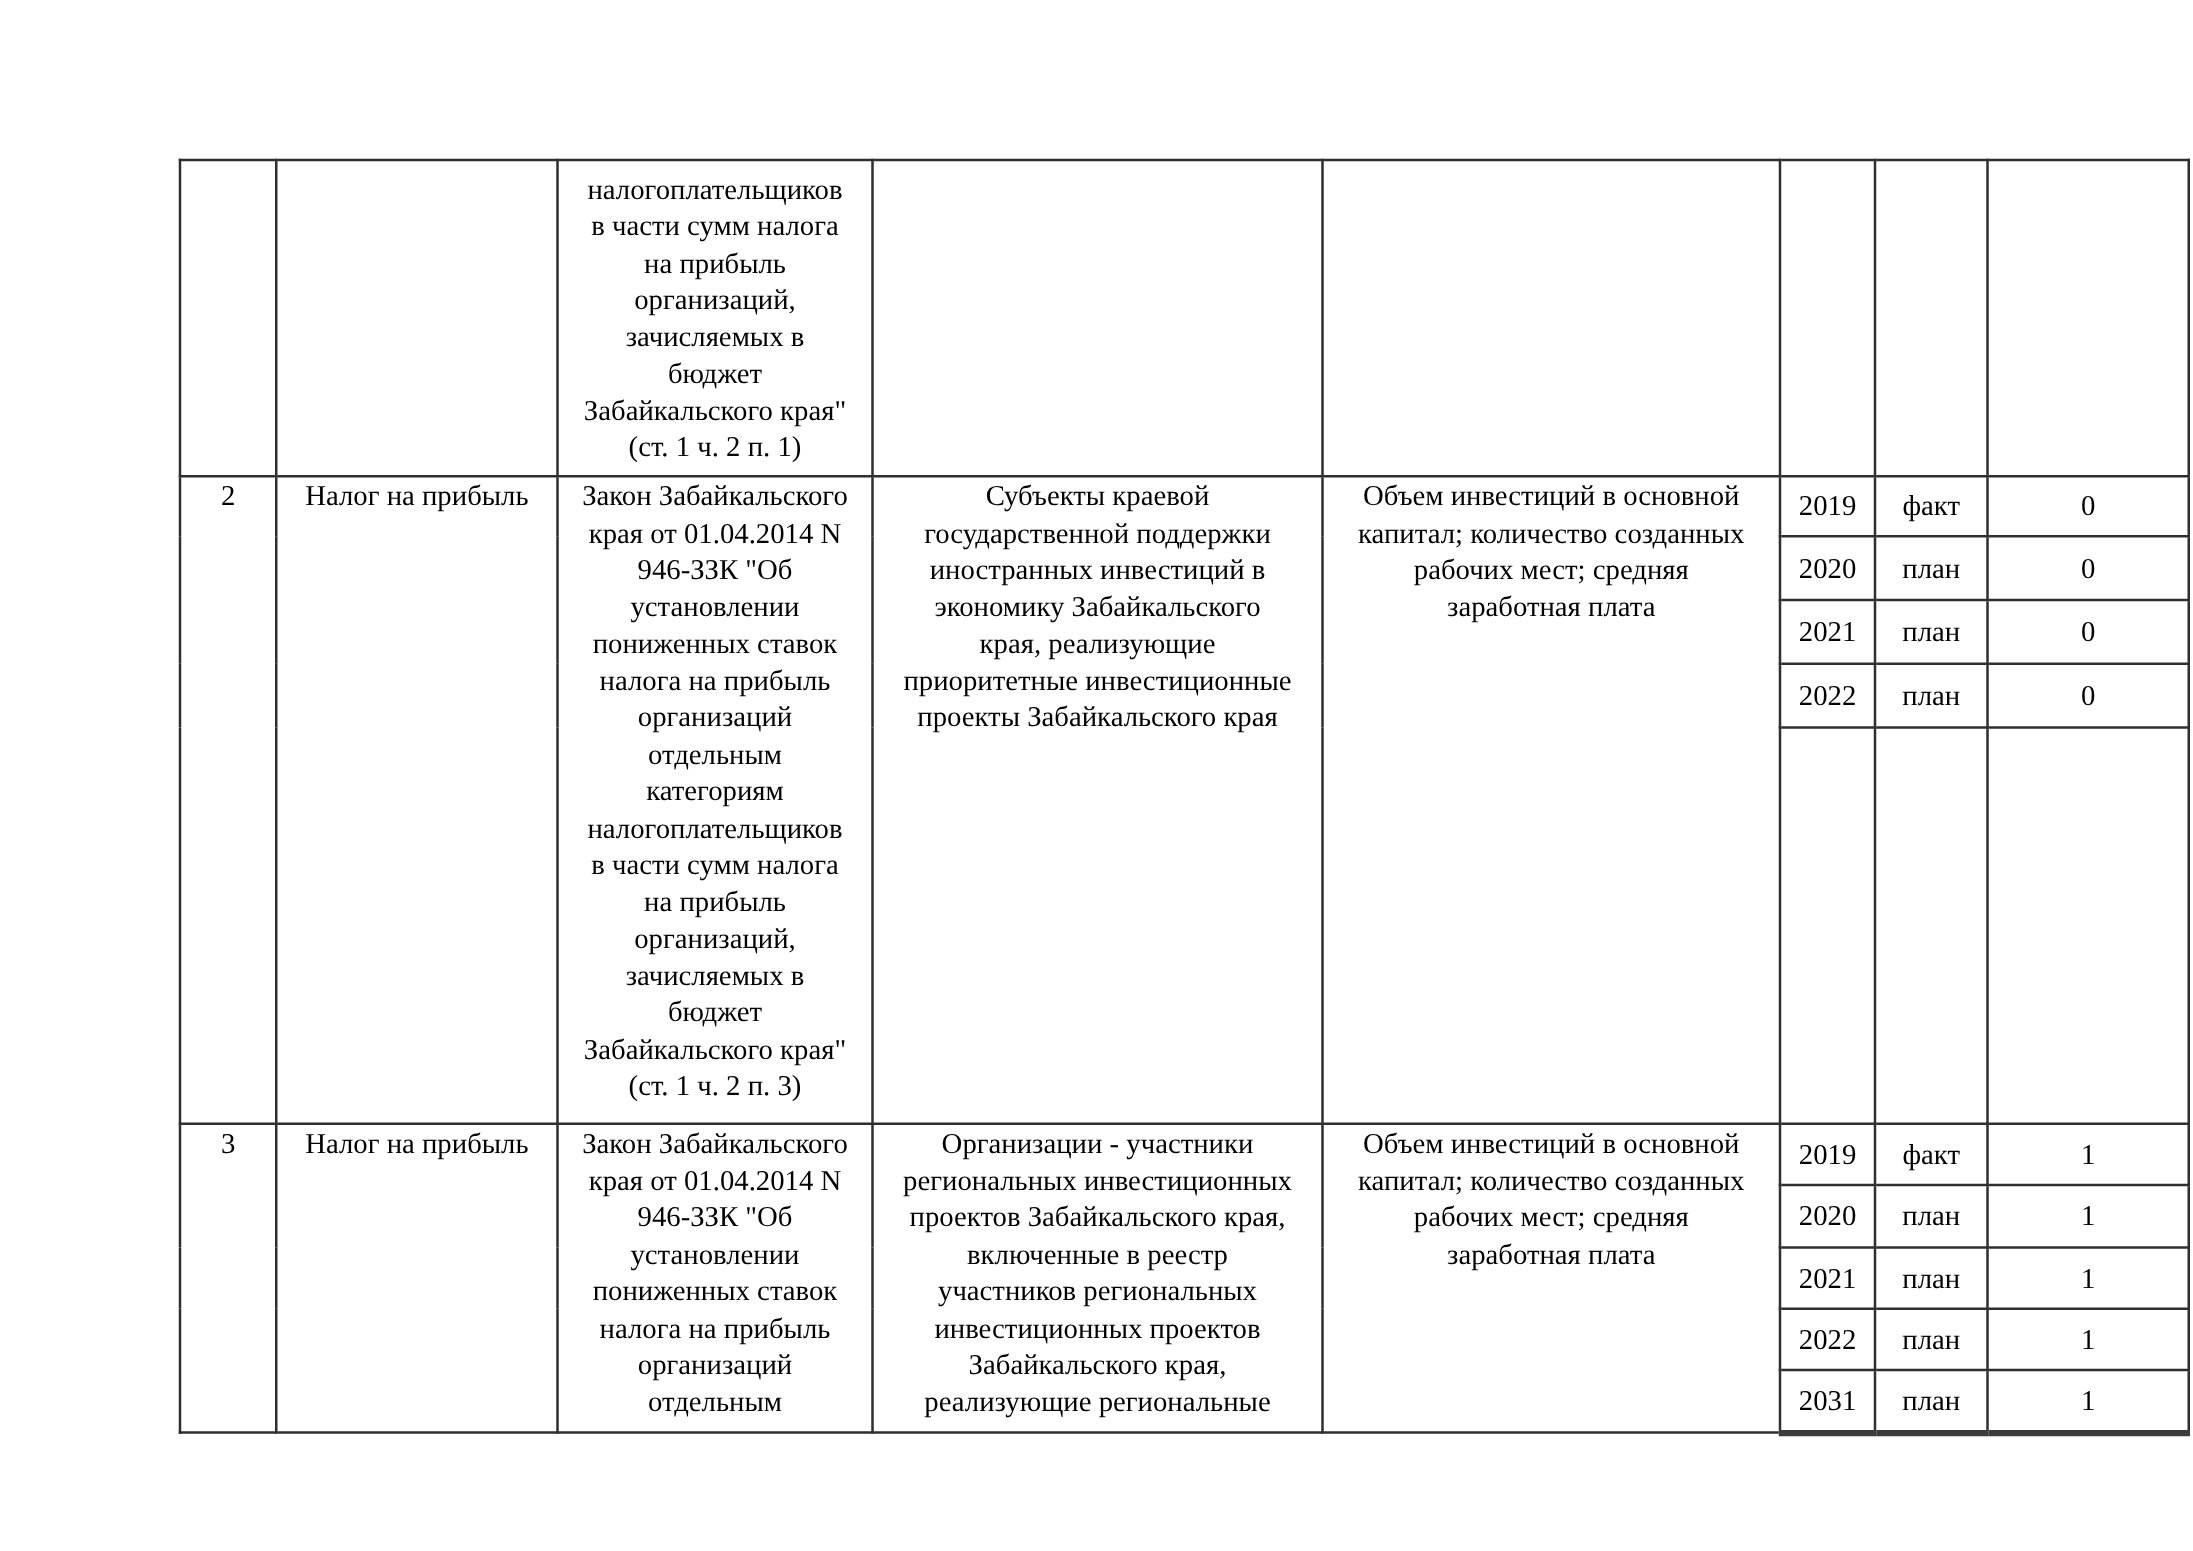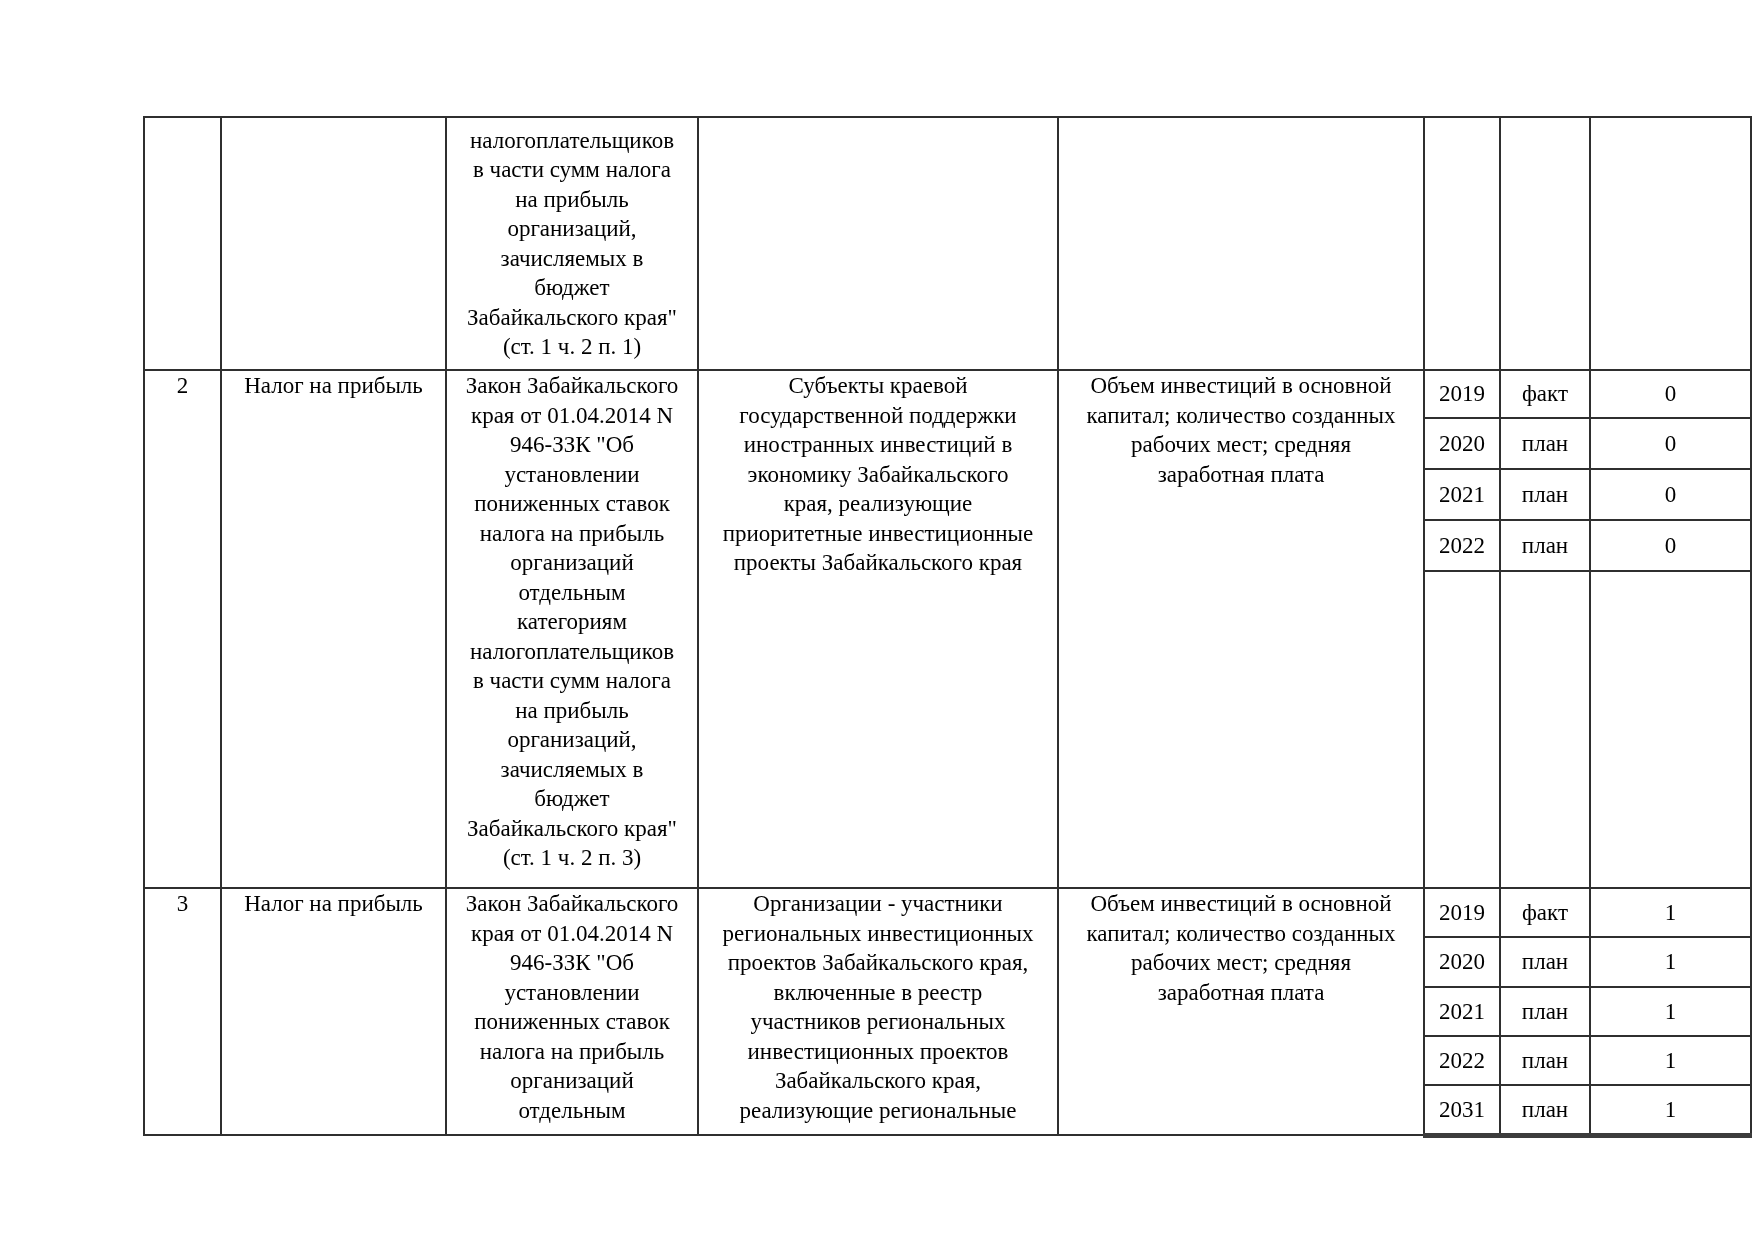--- a/index.html
+++ b/index.html
@@ -12,21 +12,21 @@
     width: 1754px;
     height: 1241px;
     background: #ffffff;
     overflow: hidden;
     font-family: "Liberation Serif", "DejaVu Serif", serif;
     color: #000000;
   }
   table.doc-table {
     position: absolute;
     left: 143px;
-    top: 116px;
+    top: 127px;
     width: 1607px;
     height: 1018px;
     border-collapse: collapse;
     table-layout: fixed;
   }
   table.doc-table td {
     border: 2px solid #2f2f2f;
     padding: 0;
     text-align: center;
     font-size: 23px;

